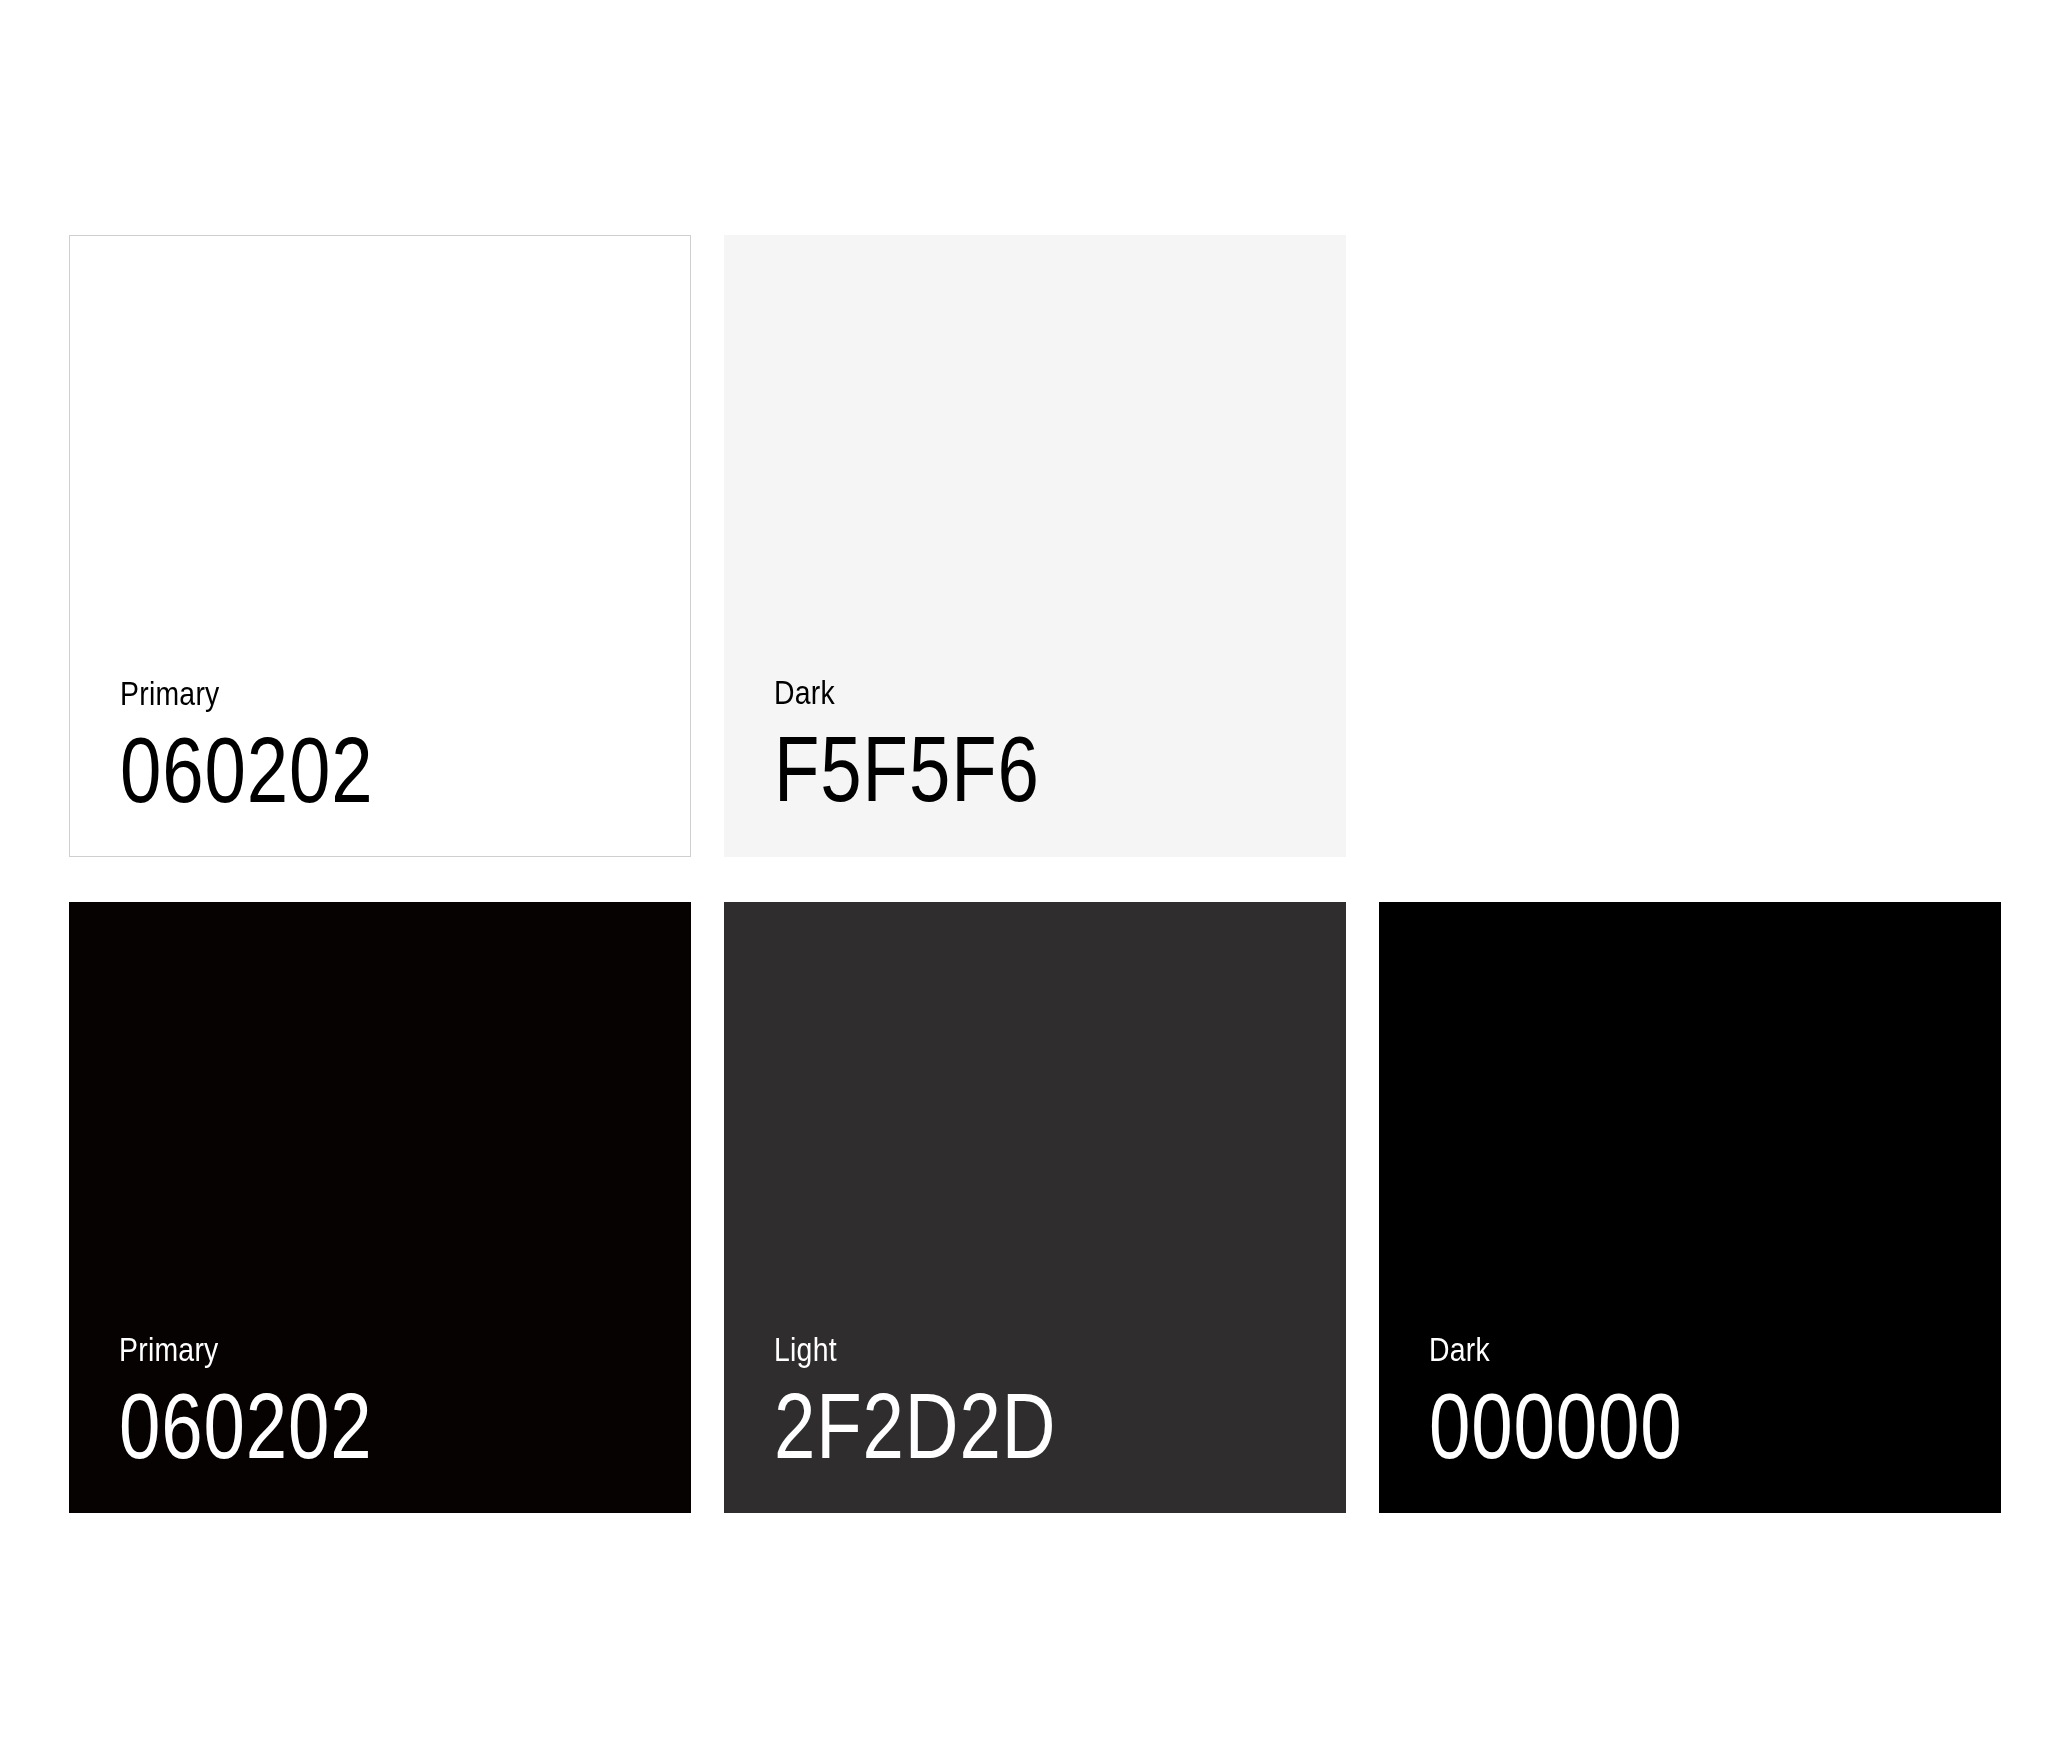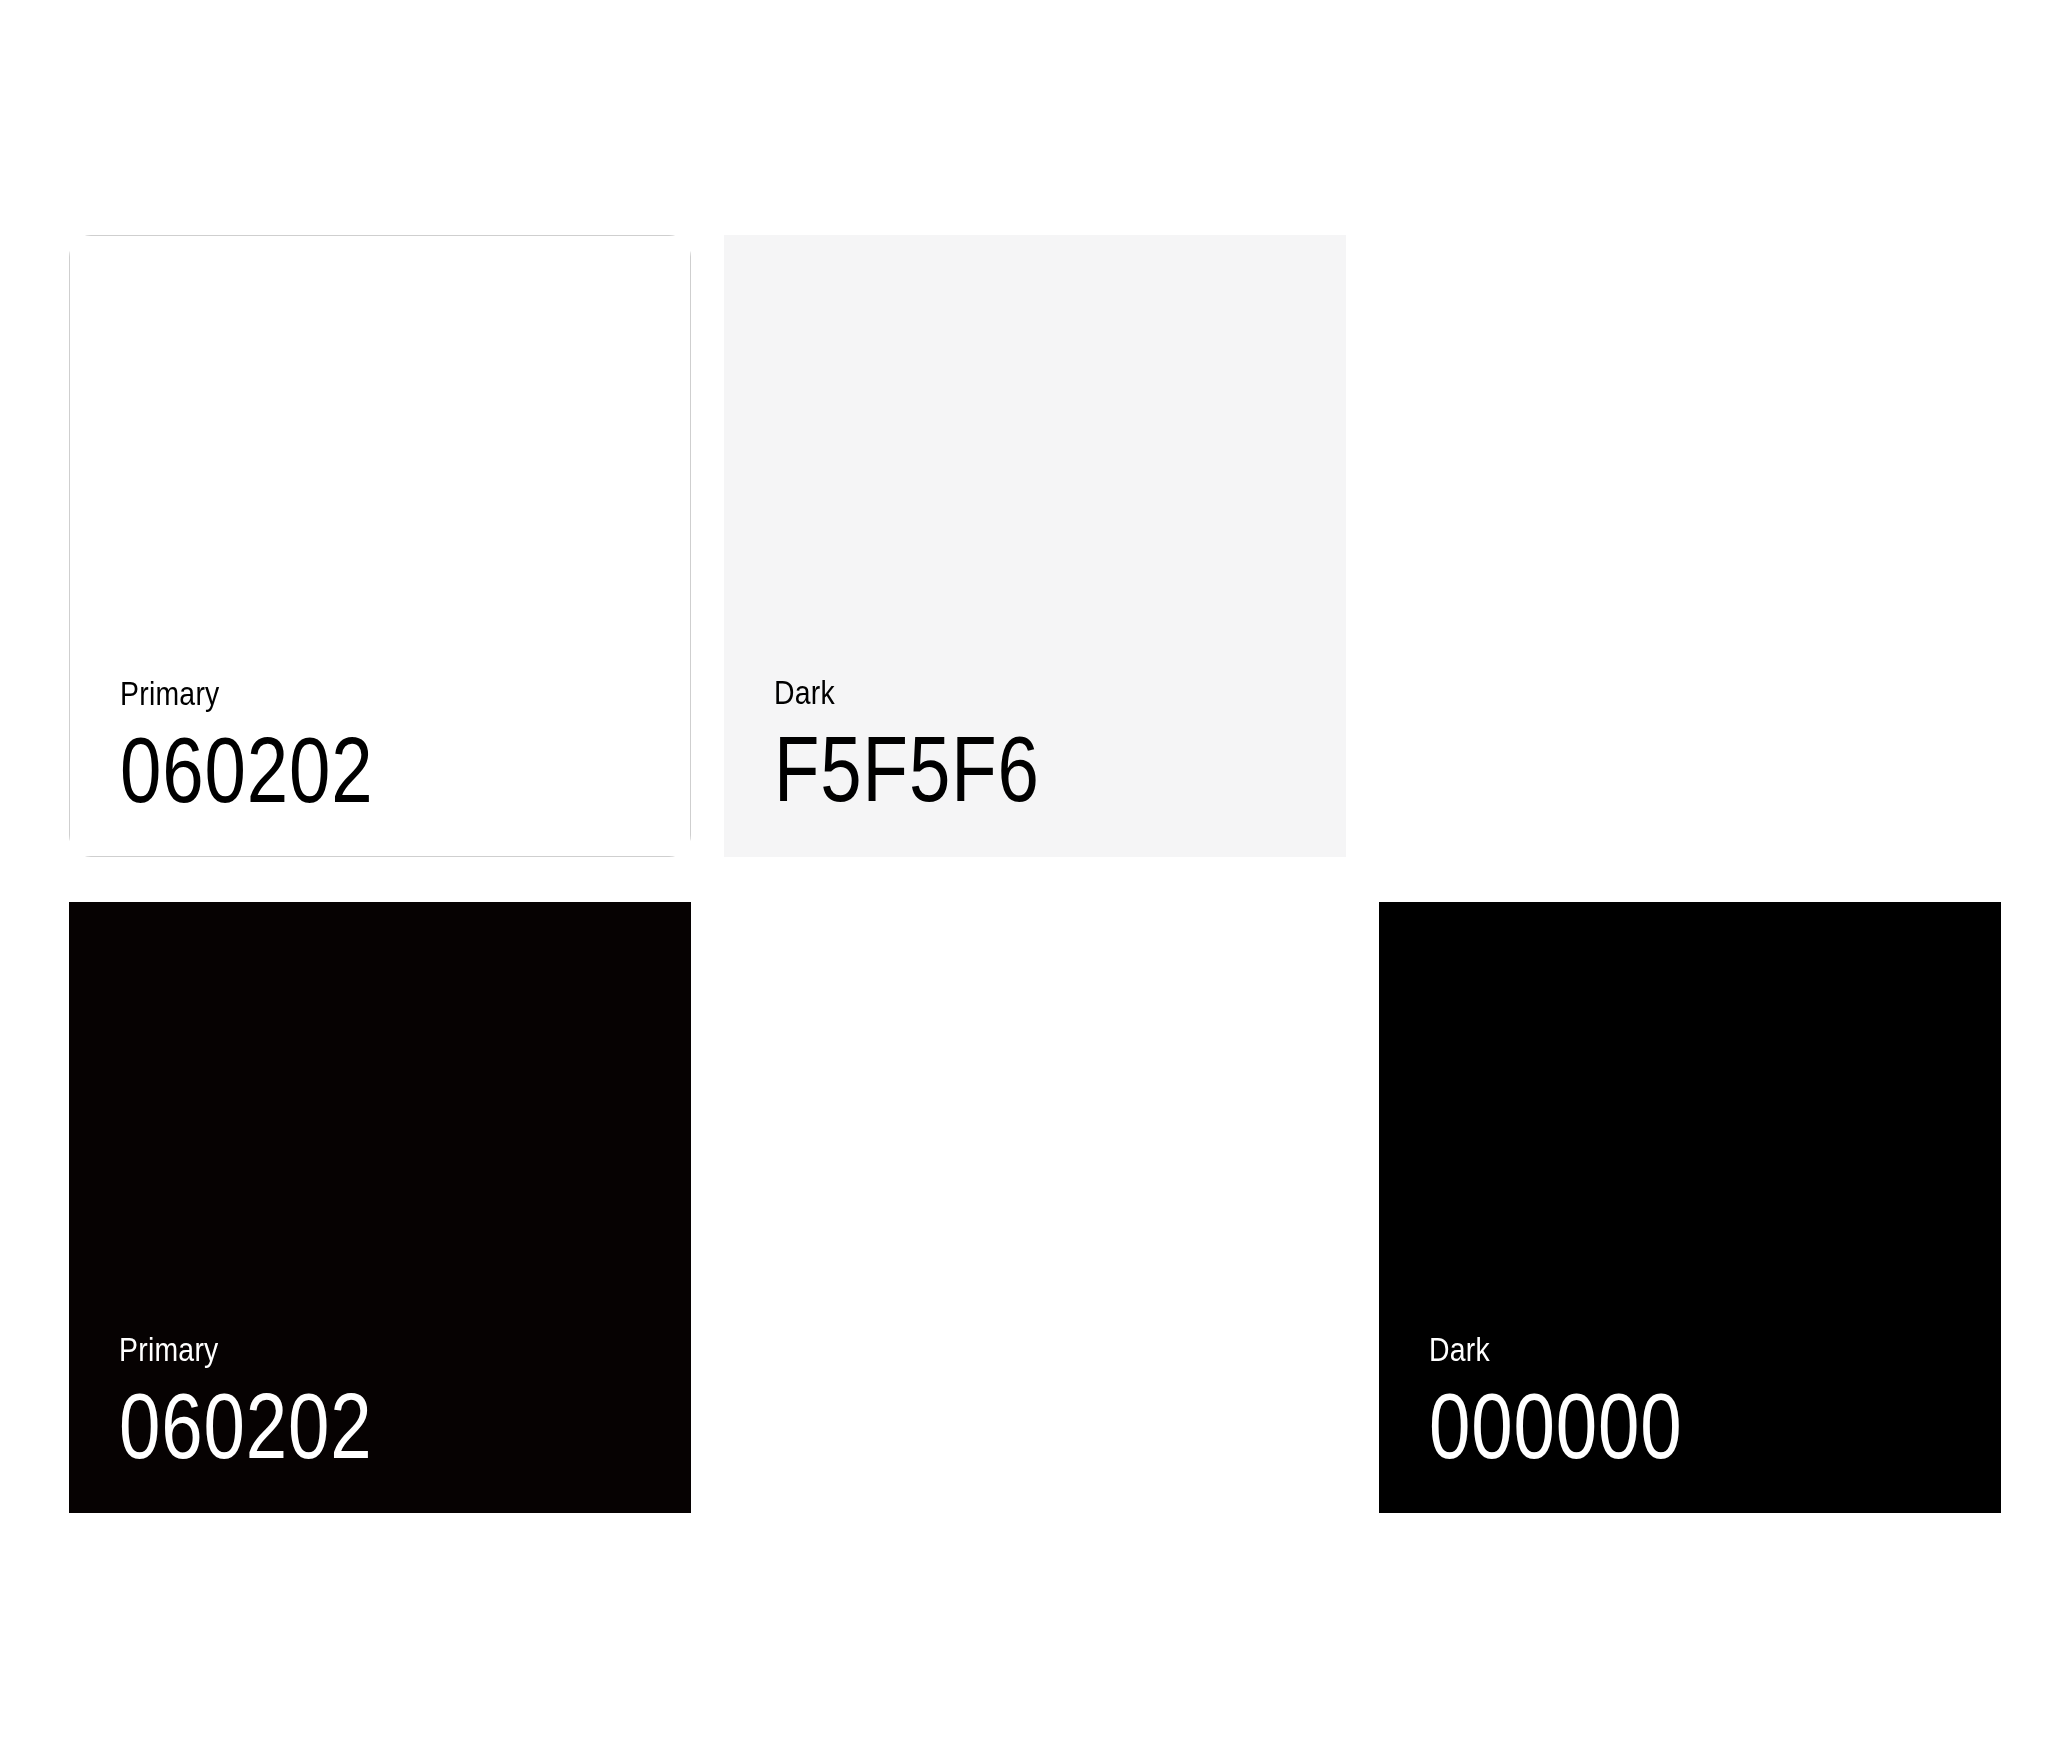--- a/index.html
+++ b/index.html
@@ -21,21 +21,20 @@
     height: 1763px;
     background: #FFFFFF;
     overflow: hidden;
   }
 
   
   .swatch {
     position: absolute;
     box-sizing: border-box;
     display: block;
-    border-radius: 22px;
   }
 
   .swatch-body {
     position: absolute;
     left: 0;
     top: 0;
     right: 0;
     bottom: 0;
   }
 
@@ -154,20 +153,27 @@
   </div>
 
   <div class="swatch" id="swatch-primary-dark" style="border: none;">
     <div class="swatch-body" style="background: rgb(6, 2, 2);"></div>
     <div class="swatch-text" style="color: rgb(255, 255, 255);">
       <span class="swatch-label">Primary</span>
       <span class="swatch-hex">060202</span>
     </div>
   </div>
 
+  <div class="swatch" id="swatch-light-2f2d2d" style="border: none;">
+    <div class="swatch-body" style="background: rgb(47, 45, 45);"></div>
+    <div class="swatch-text" style="color: rgb(255, 255, 255);">
+      <span class="swatch-label">Light</span>
+      <span class="swatch-hex">2F2D2D</span>
+    </div>
+  </div>
 
   <div class="swatch" id="swatch-dark-000000" style="border: none;">
     <div class="swatch-body" style="background: rgb(0, 0, 0);"></div>
     <div class="swatch-text" style="color: rgb(255, 255, 255);">
       <span class="swatch-label">Dark</span>
       <span class="swatch-hex">000000</span>
     </div>
   </div>
 
 </div>

